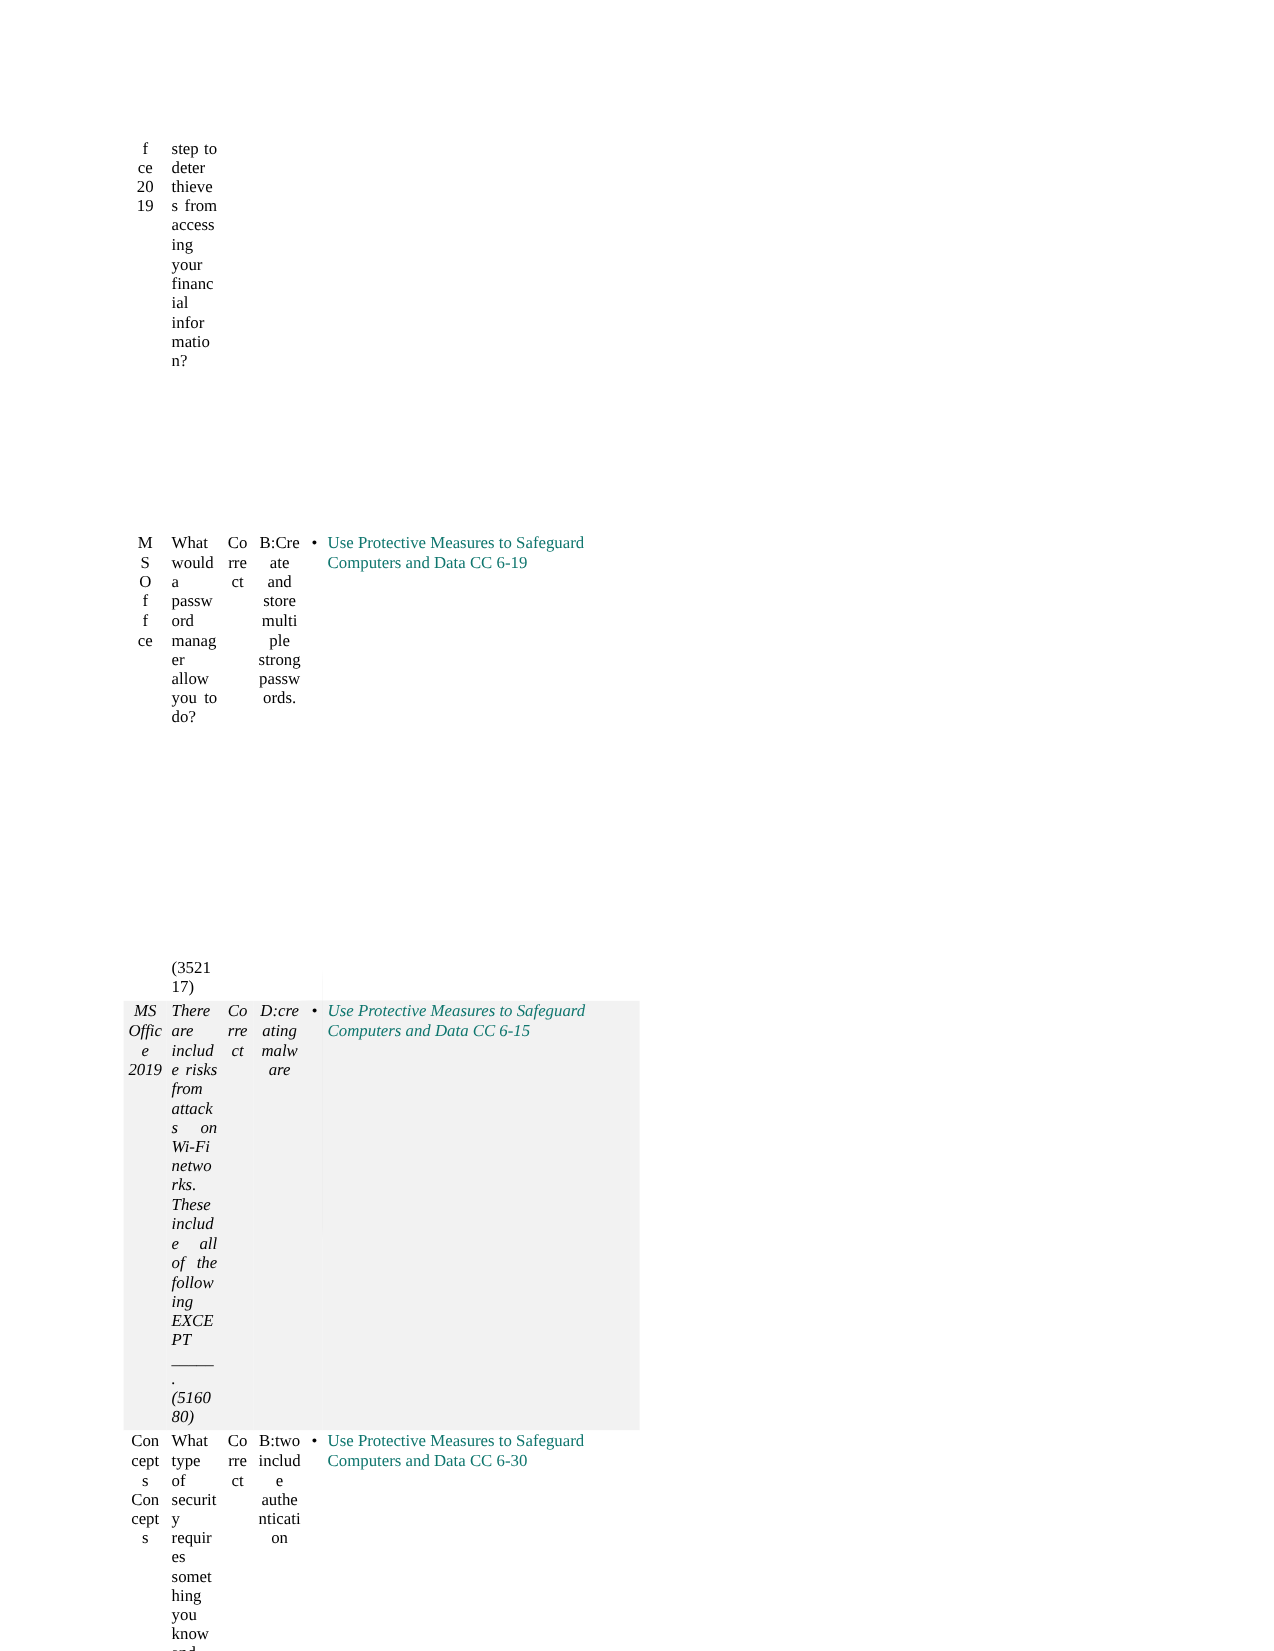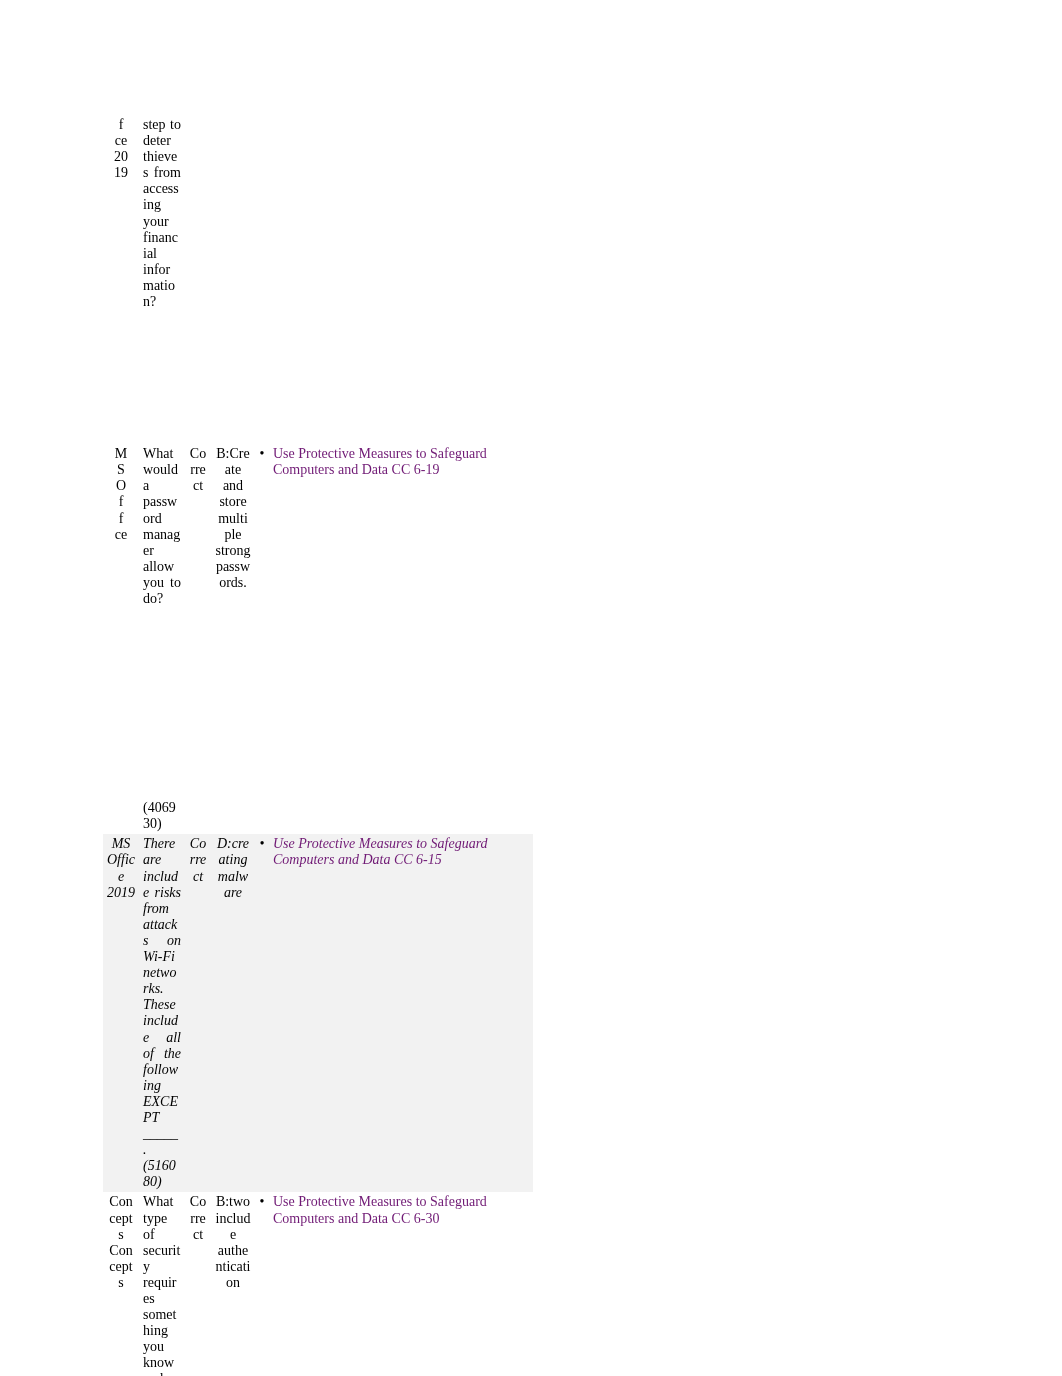--- a/index.html
+++ b/index.html
@@ -36,21 +36,21 @@
   col.c-st  { width: 26px; }
   col.c-ans { width: 44px; }
   col.c-bul { width: 14px; }
   col.c-lnk { width: 264px; }
 
   td.center { text-align: center; }
   td.justify { text-align: justify; margin-left: 44px; }
   td.lnk { padding-top: 22px; }
 
   a.src-link {
-    color: #701a75;
+    color: #0f766e;
     text-decoration: none;
     cursor: pointer;
   }
 
   
   tr.r1 td { background: #fff; }  
   tr.r2 td { background: #fff; }  
   tr.r3 td { background: #f2f2f2; }  
   tr.r4 td { background: #fff; }
   .blur-gray {
@@ -115,21 +115,21 @@
         <span style="white-space:pre-line;">M
 S
 O
 f
 f
 ce</span>
       </td>
       <td class="justify">
         <span>What would a password manager allow you to do?</span>
         <br><br><br><br><br><br><br><br><br><br><br><br><br>
-        <span>(406930)</span>
+        <span>(352117)</span>
       </td>
       <td class="center">
         <span>Correct</span>
       </td>
       <td class="center">
         <span>B:Create and store multiple strong passwords.</span>
       </td>
       <td class="center">
         <span class="bullet">•</span>
       </td>

